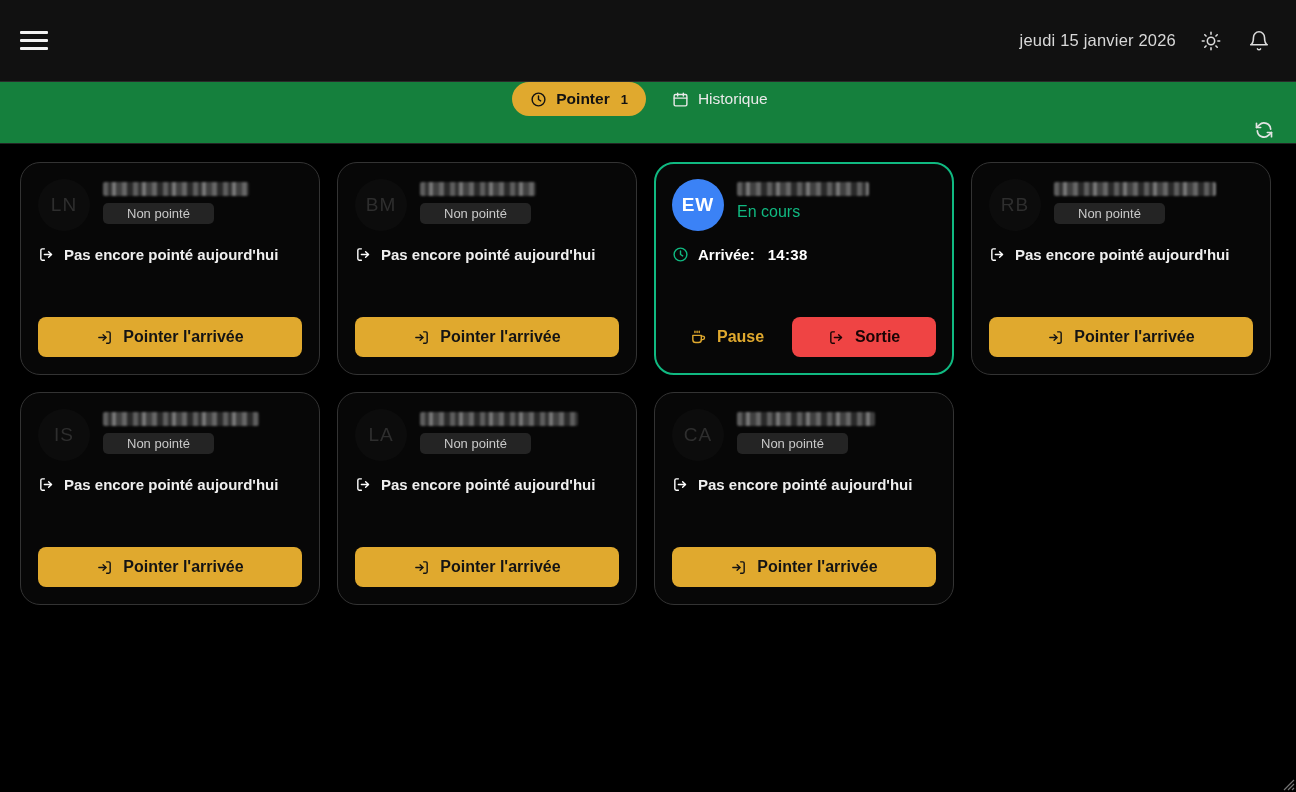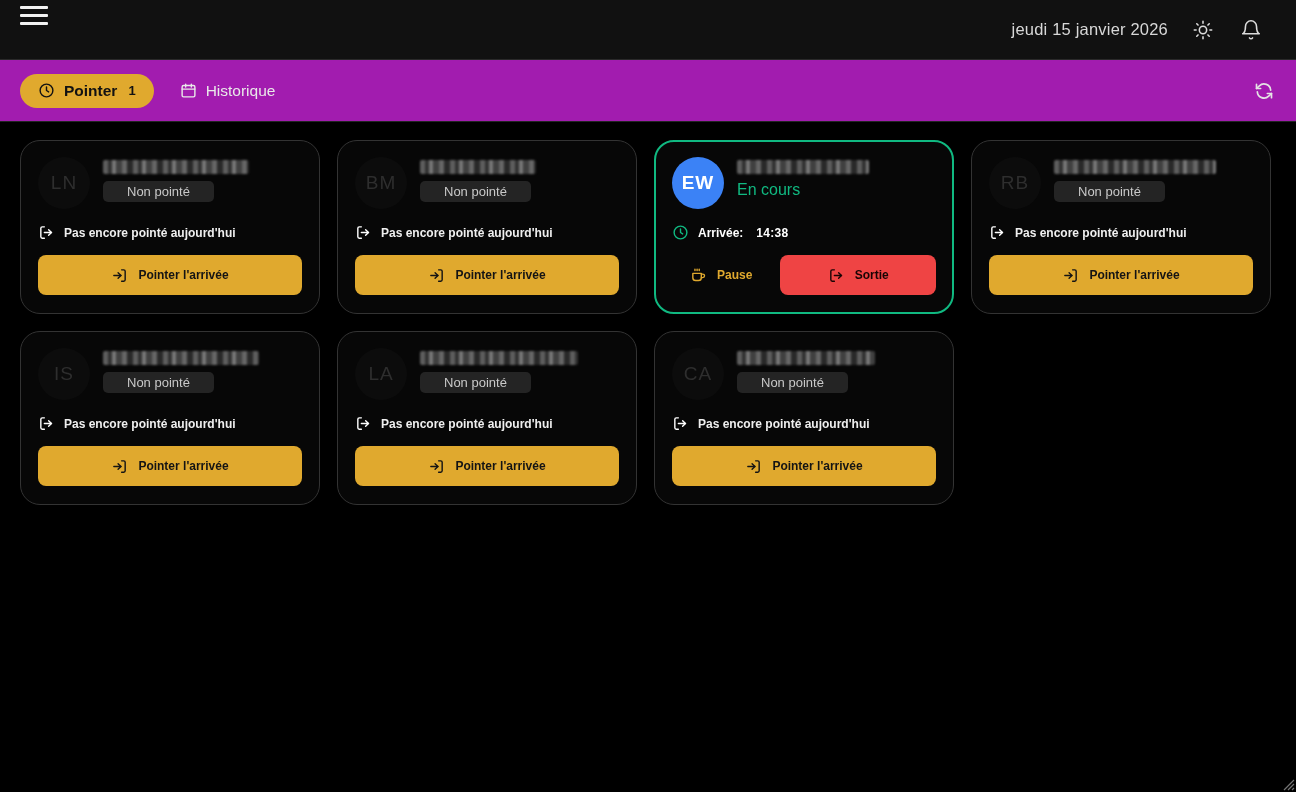--- a/index.html
+++ b/index.html
@@ -6,25 +6,26 @@
   html, body {
     width: 1296px; height: 792px;
     background: #000000;
     font-family: "Liberation Sans", sans-serif;
     overflow: hidden;
   }
   .app { width: 1296px; height: 792px; position: relative; background: #000; }
 
   
   .topbar {
-    height: 60px;
+    height: 82px;
     background: #111111;
     border-bottom: 1px solid #2a2a2a;
     display: flex;
-    padding: 0 32px 0 20px;
+    align-items: center;
+    padding: 0 24px 0 20px;
   }
   .hamburger {
     width: 30px; height: 30px;
     display: flex; flex-direction: column; justify-content: center;
     gap: 5px; cursor: pointer;
   }
   .hamburger span { display: block; height: 3px; width: 28px; background: #f2f2f2; border-radius: 1px; }
   .topbar-right { margin-left: auto; display: flex; align-items: center; gap: 22px; }
   .date-label {
     color: #d8d8d8; font-size: 16.5px; letter-spacing: .2px; white-space: nowrap;
@@ -34,21 +35,22 @@
     cursor: pointer; color: #dcdcdc;
   }
   .icon-btn svg { display: block; }
 
   
   .tabbar {
     height: 62px;
     display: flex; align-items: center;
     padding: 0 18px 0 20px;
     border-bottom: 1px solid #242424;
-    background: #a21caf;
+    background: #15803d;
+    flex-direction: column;
   }
   .tabs { display: flex; align-items: center; gap: 8px; }
   .tab {
     display: flex; align-items: center; gap: 9px;
     height: 34px; padding: 0 18px;
     border-radius: 17px;
     font-size: 15.5px; cursor: pointer;
     color: #e9e9e9; background: transparent; border: none;
     font-family: "Liberation Sans", sans-serif;
   }
@@ -101,32 +103,33 @@
   .status-badge {
     align-self: flex-start;
     background: #242424; color: #c9c9c9;
     font-size: 13px; padding: 3px 24px; border-radius: 5px;
   }
   .status-text { font-size: 16px; color: #10B981; }
 
   .meta-row {
     display: flex; align-items: center; gap: 9px;
     margin-top: 15px;
-    font-size: 12px; color: #efefef; font-weight: 600;
+    font-size: 15px; color: #efefef; font-weight: 600;
   }
   .meta-row.arrival { color: #ffffff; }
   .meta-row .arr-time { font-weight: 600; letter-spacing: .3px; margin-left: 4px; }
   .meta-row svg { display: block; flex: 0 0 auto; }
 
   .card-actions { margin-top: 14px; display: flex; align-items: center; gap: 10px; }
   .btn {
     display: flex; align-items: center; justify-content: center; gap: 10px;
     height: 40px; border-radius: 8px; border: none;
-    font-size: 12px; font-weight: 600; cursor: pointer;
+    font-size: 16px; font-weight: 600; cursor: pointer;
     font-family: "Liberation Sans", sans-serif;
+    margin-top: 40px;
   }
   .btn-primary { width: 100%; background: #E0A92E; color: #141414; }
   .btn-pause { background: transparent; color: #E0A92E; padding: 0 18px; flex: 0 0 auto; }
   .btn-exit { background: #EF4444; color: #190404; flex: 1 1 auto; }
   .btn svg { display: block; }
 
   
   .resize-handle {
     position: absolute; right: 1px; bottom: 1px;
     width: 16px; height: 16px; opacity: .75;

